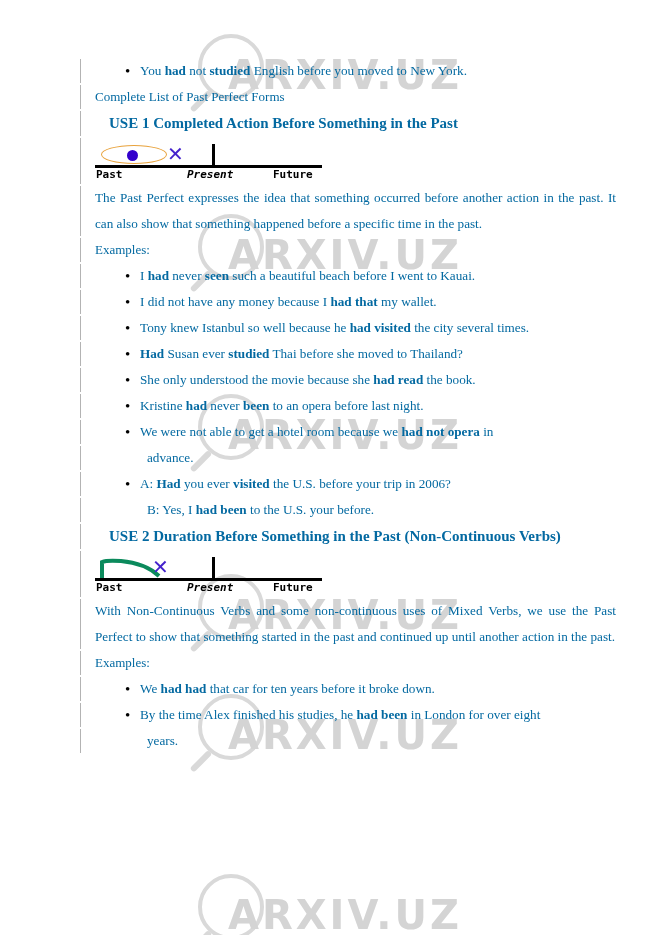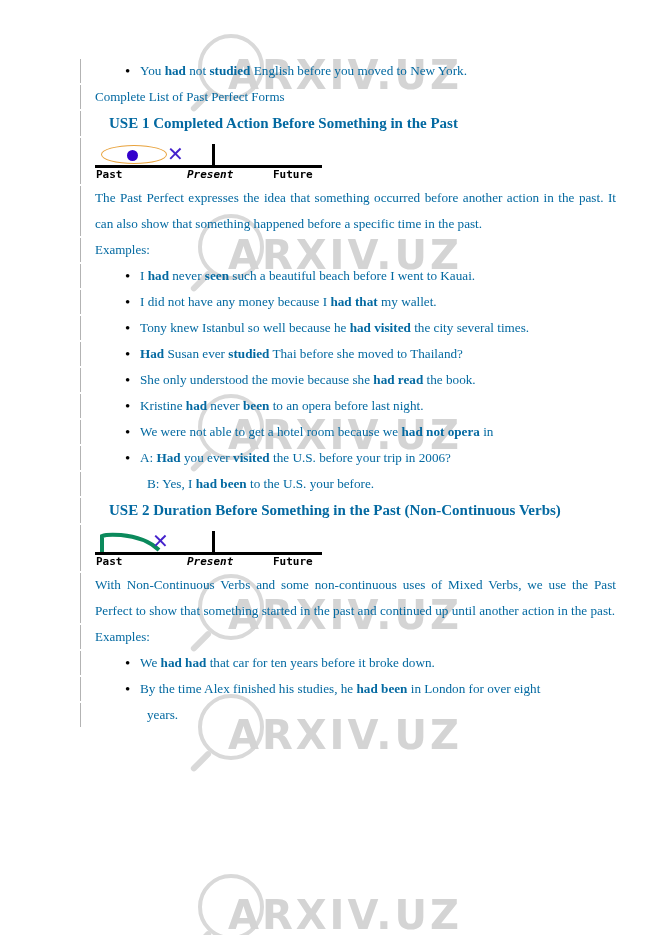--- a/index.html
+++ b/index.html
@@ -255,20 +255,23 @@
       </div>
       <div class="row para"><span class="txt">The Past Perfect expresses the idea that something occurred before another action in the past. It can also show that something happened before a specific time in the past.</span></div>
       <div class="row plain"><span class="txt">Examples:</span></div>
       <div class="row bullet"><span class="dot">•</span><span class="txt">I </span><b class="txt">had</b><span class="txt"> never </span><b class="txt">seen</b><span class="txt"> such a beautiful beach before I went to Kauai.</span></div>
       <div class="row bullet"><span class="dot">•</span><span class="txt">I did not have any money because I </span><b class="txt">had that</b><span class="txt"> my wallet.</span></div>
       <div class="row bullet"><span class="dot">•</span><span class="txt">Tony knew Istanbul so well because he </span><b class="txt">had visited</b><span class="txt"> the city several times.</span></div>
       <div class="row bullet"><span class="dot">•</span><b class="txt">Had</b><span class="txt"> Susan ever </span><b class="txt">studied</b><span class="txt"> Thai before she moved to Thailand?</span></div>
       <div class="row bullet"><span class="dot">•</span><span class="txt">She only understood the movie because she </span><b class="txt">had read</b><span class="txt"> the book.</span></div>
       <div class="row bullet"><span class="dot">•</span><span class="txt">Kristine </span><b class="txt">had</b><span class="txt"> never </span><b class="txt">been</b><span class="txt"> to an opera before last night.</span></div>
       <div class="row bullet"><span class="dot">•</span><span class="txt">We were not able to get a hotel room because we </span><b class="txt">had not opera</b><span class="txt"> in</span></div>
+      <div class="row bullet">
+        <span class="cont"><span class="txt">advance.</span></span>
+      </div>
       <div class="row bullet"><span class="dot">•</span><span class="txt">A: </span><b class="txt">Had</b><span class="txt"> you ever </span><b class="txt">visited</b><span class="txt"> the U.S. before your trip in 2006?</span></div>
       <div class="row bullet">
         <span class="cont"><span class="txt">B: Yes, I </span><b class="txt">had been</b><span class="txt"> to the U.S. your before.</span></span>
       </div>
       <div class="row heading"><b class="txt">USE 2 Duration Before Something in the Past (Non-Continuous Verbs)</b></div>
       <div class="row tl-row">
         <div class="timeline">
           <svg class="tl-curve" width="227" height="48">
             <path d="M7 28 L7 12 Q 12 10 26 11 Q 50 13 64 26" fill="none" stroke="#0b8a5c" stroke-width="4"></path>
           </svg>

